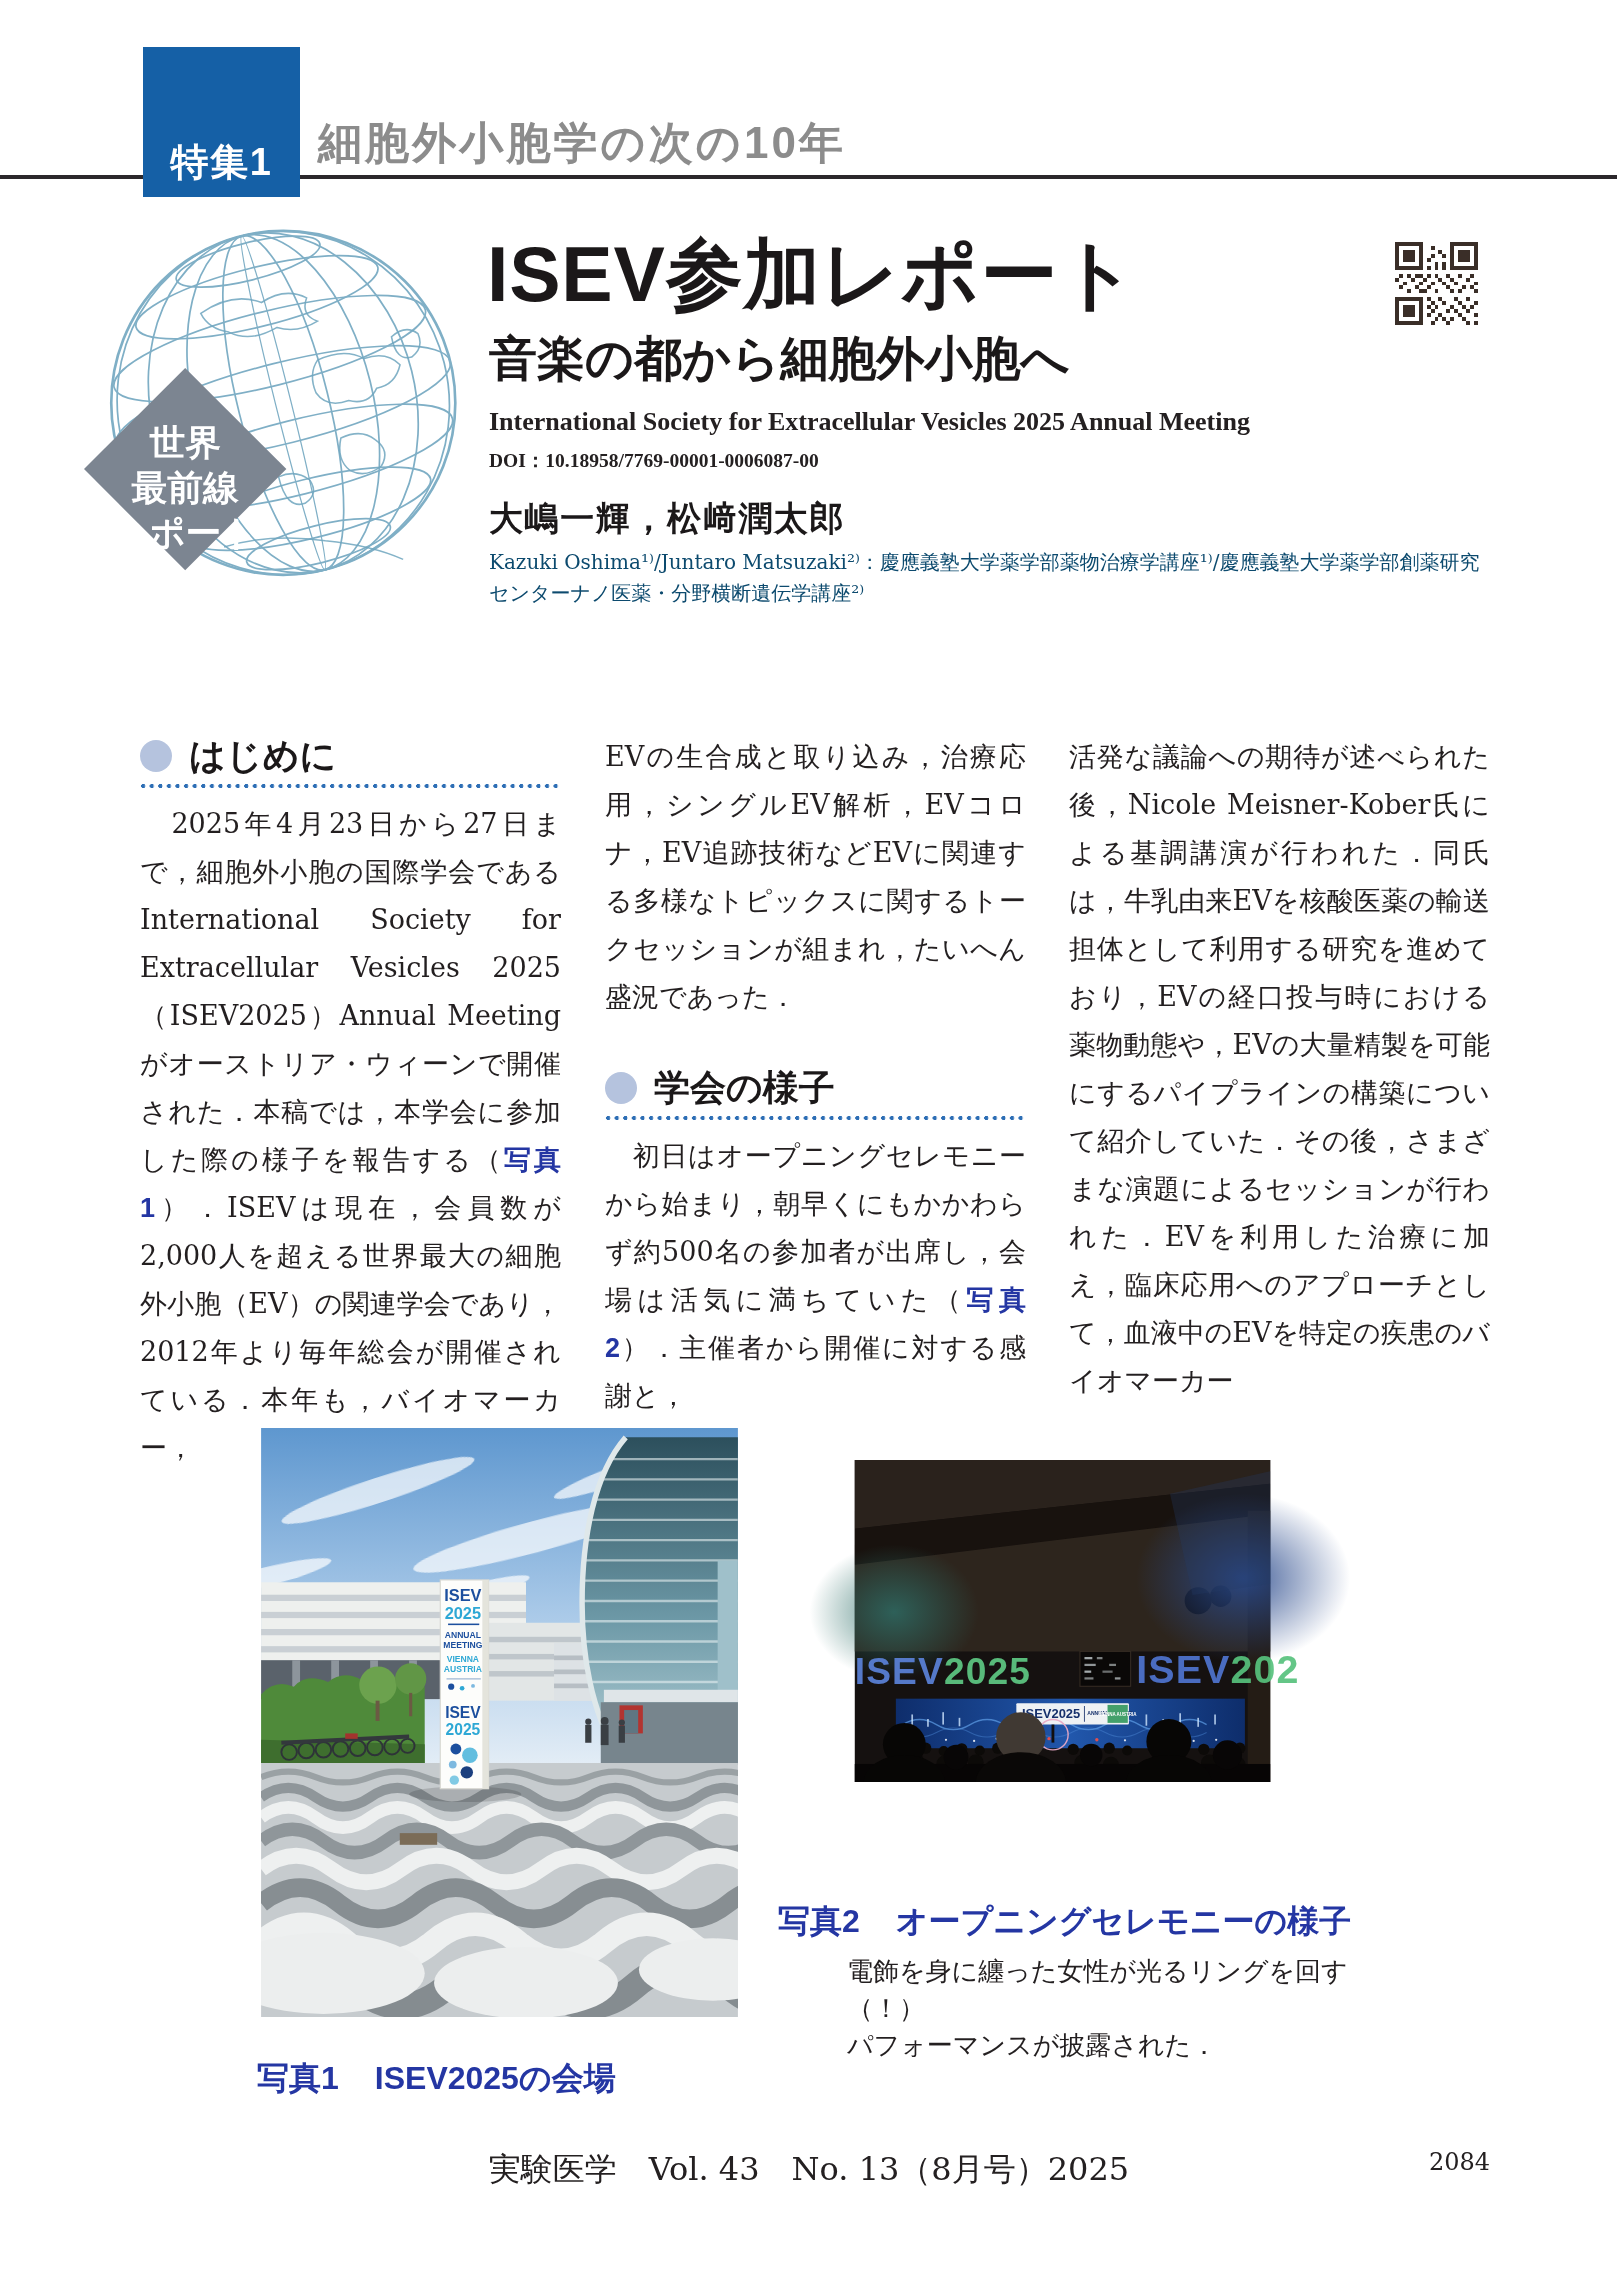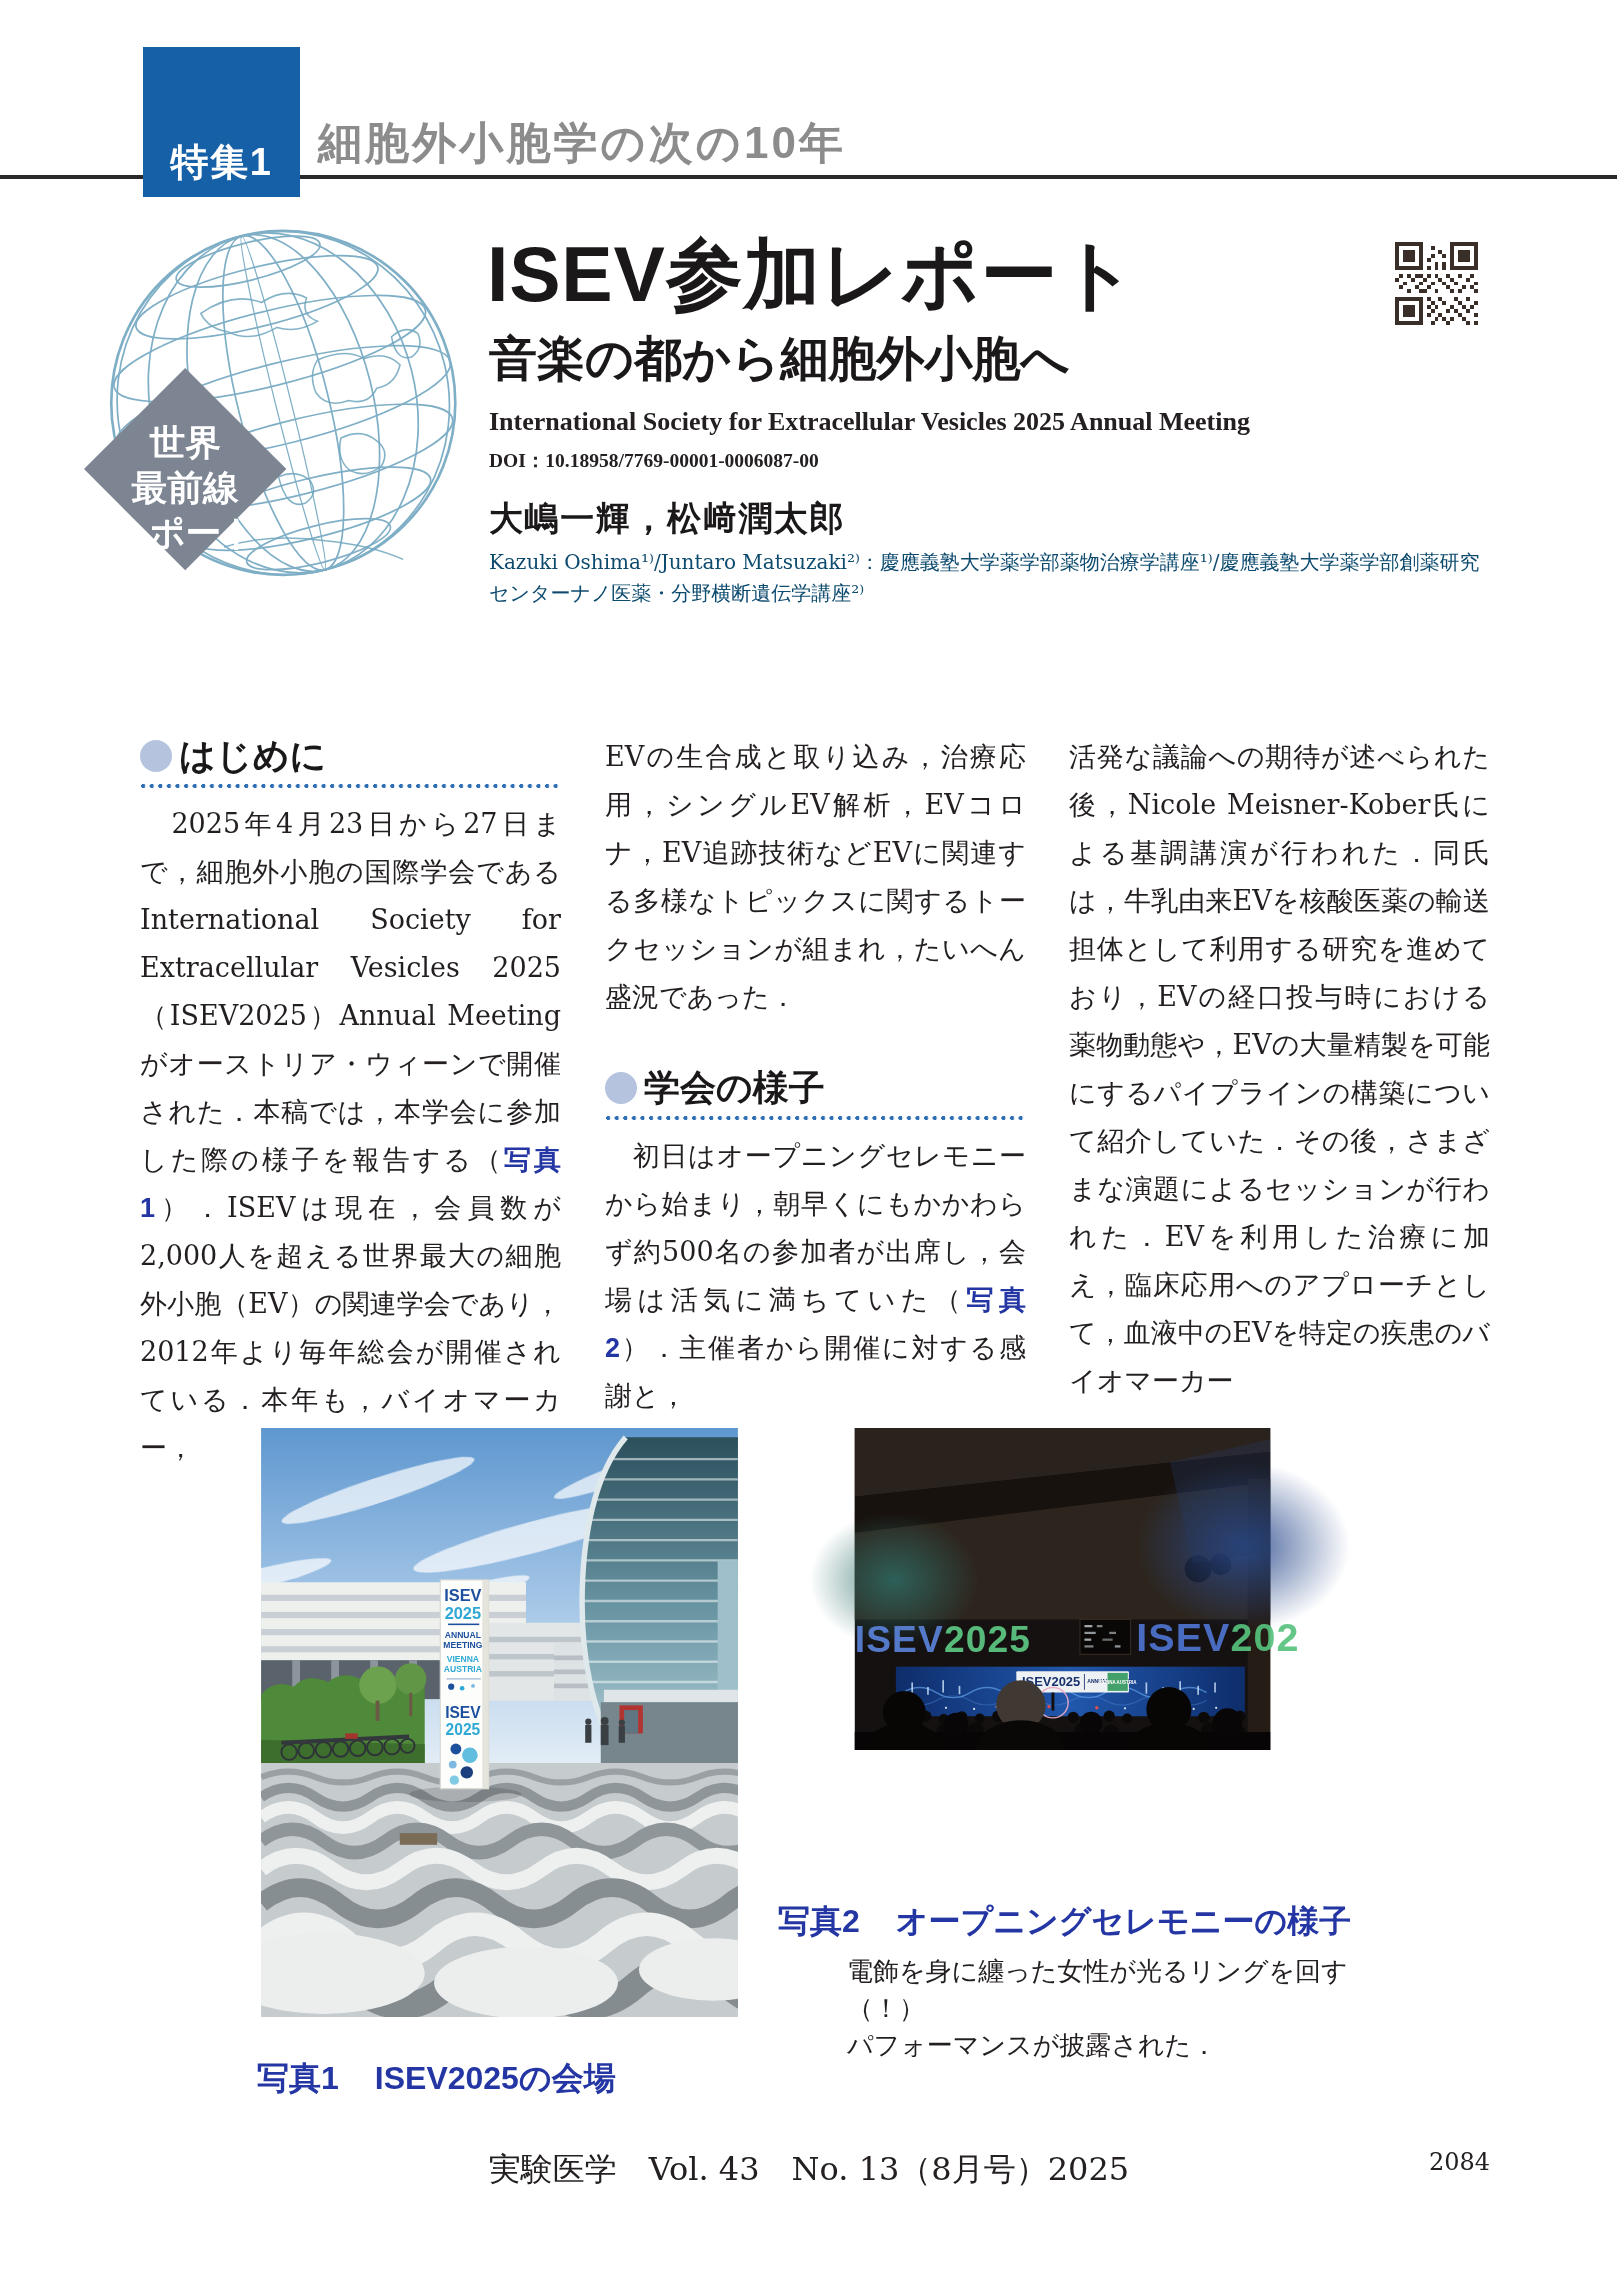--- a/index.html
+++ b/index.html
@@ -24,34 +24,34 @@
   .hero-doi{left:489px;top:447px;font-size:19.5px;font-weight:700;color:#242021;
             font-family:"Liberation Serif","DejaVu Serif",serif;}
   .authors{left:489px;top:496px;font-size:34px;font-weight:800;color:#1b1819;letter-spacing:1.6px;}
   .affil{left:489px;top:547px;width:1007px;font-size:20px;line-height:31px;color:#0c4a6e;
          font-family:"DejaVu Serif","Liberation Serif",serif;}
 
   
   .col{position:absolute;top:733px;width:421px;font-family:"DejaVu Serif","Liberation Serif",serif;
        font-size:27px;line-height:48px;text-align:justify;color:#231f20;}
   .col1{left:140px;}.col2{left:605px;}.col3{left:1069px;}
-  .sec-head{display:flex;align-items:center;gap:7px;height:45px;
+  .sec-head{display:flex;align-items:center;gap:17px;height:45px;
             font-family:"Liberation Sans","DejaVu Sans",sans-serif;font-weight:800;font-size:36px;color:#1b1819;}
   .sec-head .dot{width:32px;height:32px;border-radius:50%;background:#b5c3de;flex:none;}
   .dotline{height:6.2px;margin-top:4.7px;background:radial-gradient(circle at 3.1px 3.1px,#2d6eb5 2px,rgba(0,0,0,0) 2.3px);
            background-size:8.6px 6.2px;background-repeat:repeat-x;}
   .col p{margin:0;}
   .after-head{margin-top:11px !important;}
   .head2{margin-top:44px;}
   .ref{color:#2436a3;font-weight:700;font-family:"Liberation Sans","DejaVu Sans",sans-serif;}
 
   
   .photo{overflow:hidden;}
   .photo1{left:261px;top:1428px;width:477px;height:589px;}
-  .photo2{left:775px;top:1428px;width:575px;height:322px;}
+  .photo2{left:775px;top:1460px;width:575px;height:322px;}
   .photo svg{display:block;width:100%;height:100%;}
 
   
   .cap2{left:778px;top:1900px;width:608px;}
   .cap-row{display:flex;gap:36px;color:#2436a3;font-weight:800;font-size:32px;white-space:nowrap;}
   .cap-notes{margin:9.4px 0 0 69px;font-size:26px;line-height:37px;color:#231f20;font-weight:500;}
   .cap1{left:257px;top:2057px;}
 
   
   .footer-center{left:0;top:2148px;width:1618px;text-align:center;font-size:32px;color:#242021;

